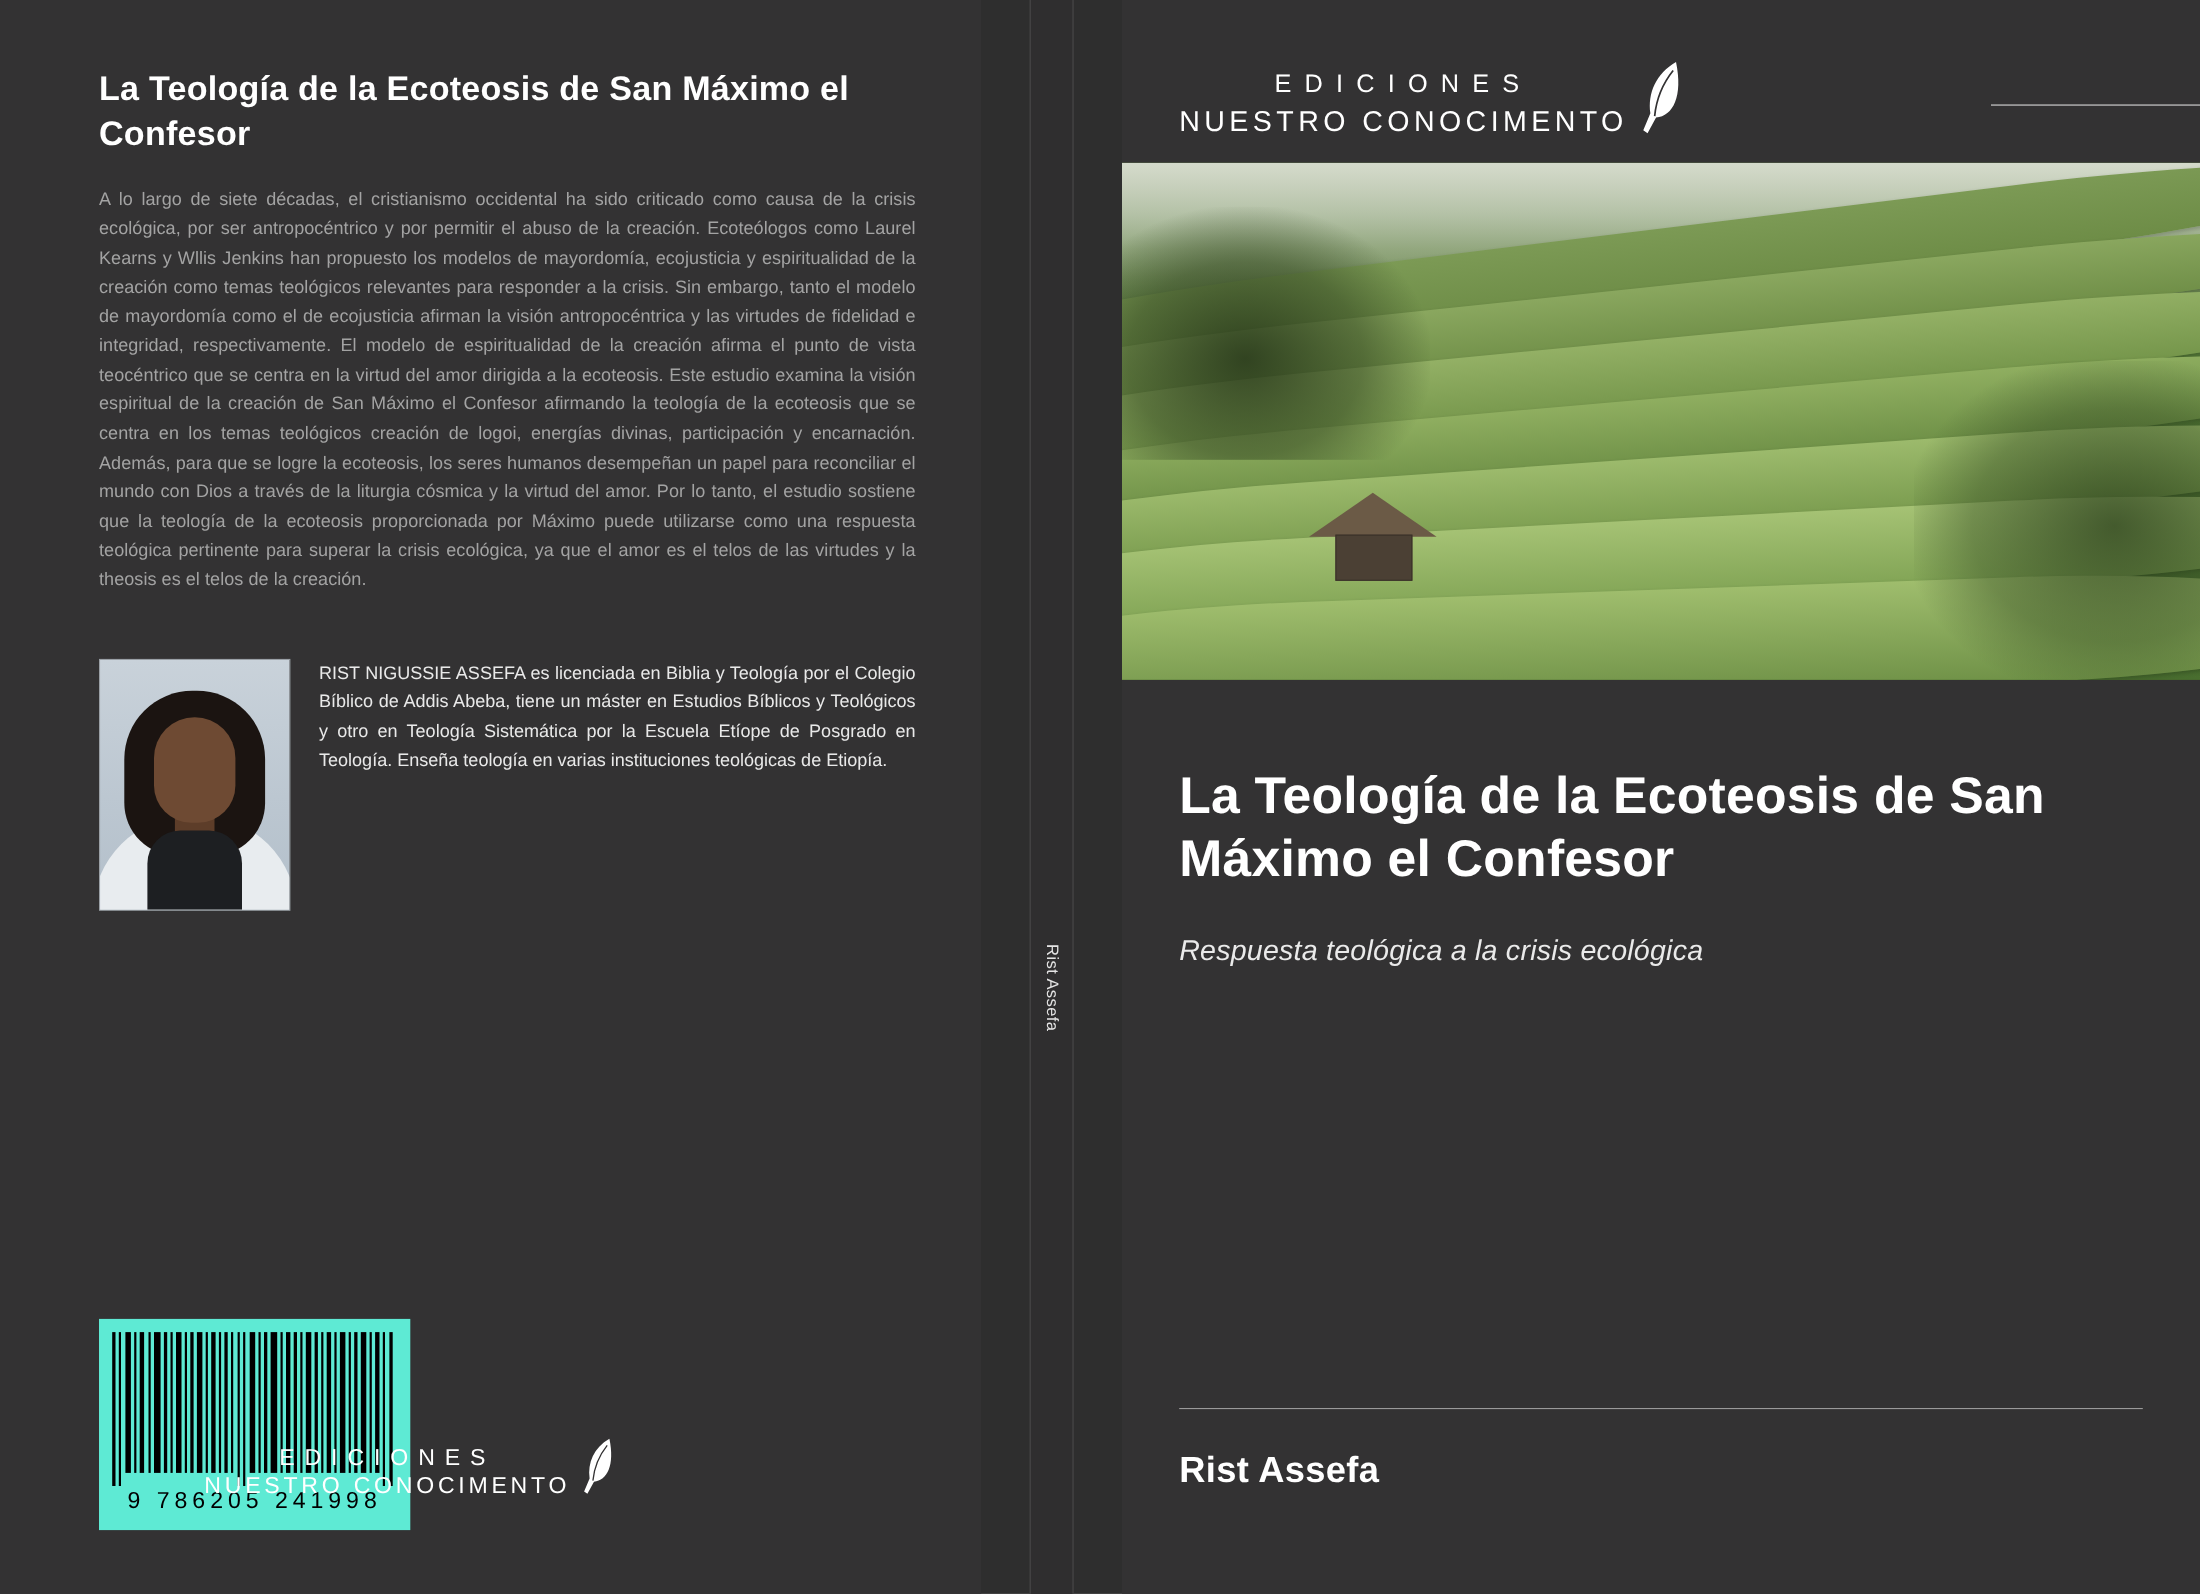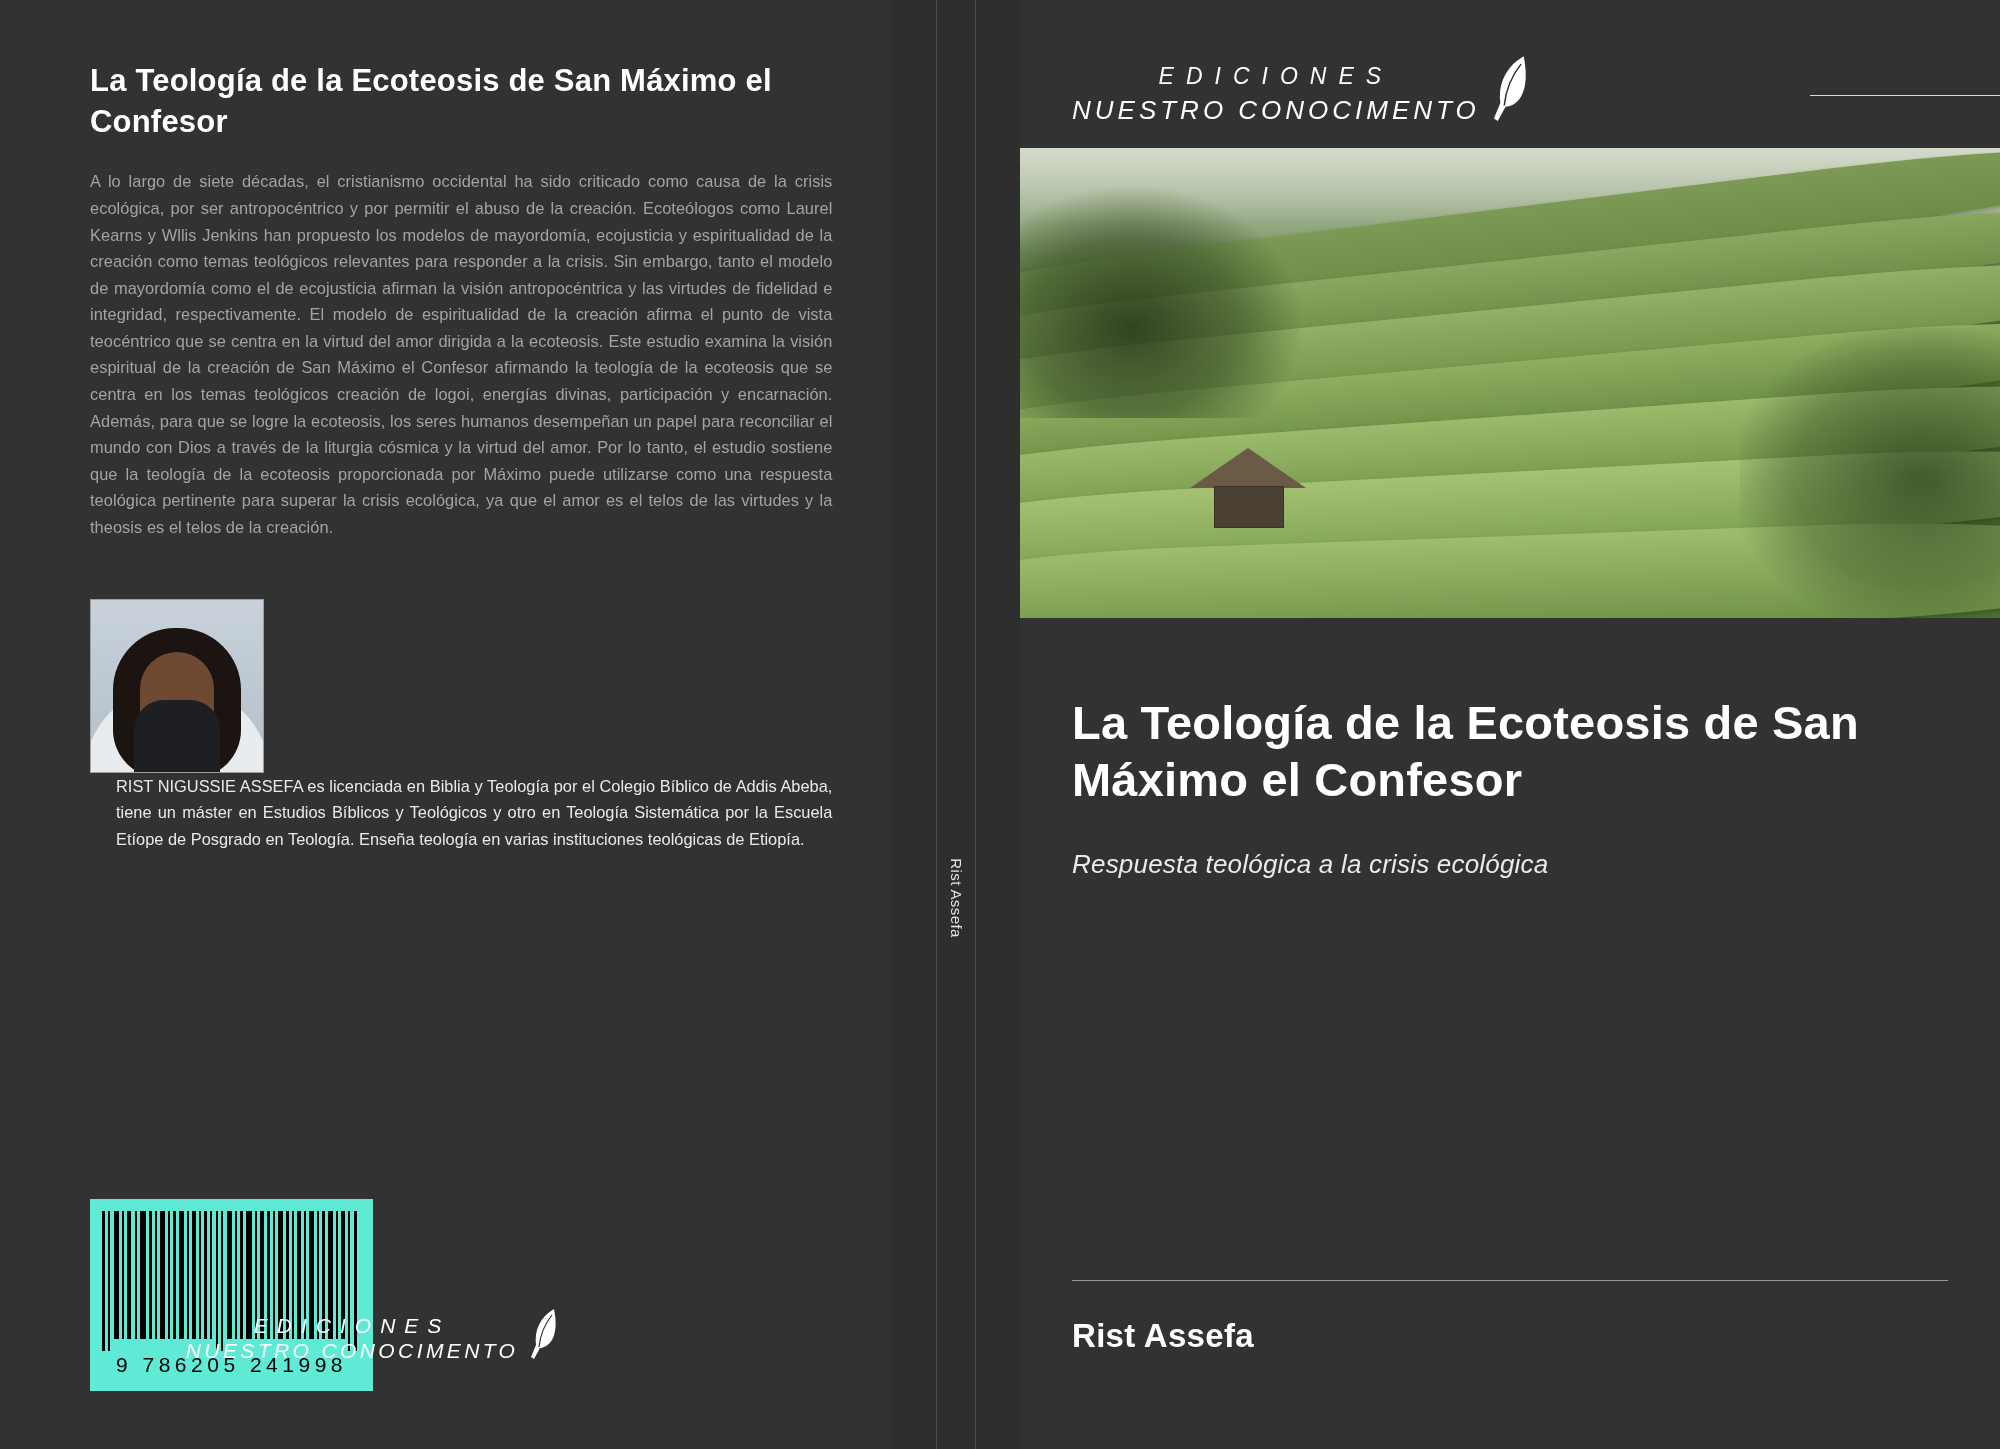--- a/index.html
+++ b/index.html
@@ -49,21 +49,20 @@
     line-height: 1.62;
     text-align: justify;
     max-width: 795px;
     letter-spacing: 0.05px;
   }
 
   .author-block {
     display: flex;
     margin-top: 58px;
     max-width: 795px;
-    flex-direction: column;
   }
 
   .author-photo {
     width: 172px;
     height: 227px;
     flex: 0 0 172px;
     border: 1px solid #9aa0a6;
     position: relative;
     overflow: hidden;
     background: linear-gradient(175deg, #cfd6dd 0%, #b9c3cd 45%, #aab6c2 100%);
@@ -152,21 +151,20 @@
     position: absolute;
     right: 330px;
     bottom: 78px;
     display: flex;
     align-items: center;
   }
   .pub-text {
     color: #ffffff;
     text-align: center;
     line-height: 1.18;
-    font-style: italic;
   }
   .pub-line1 {
     font-size: 21px;
     letter-spacing: 9px;
     font-weight: normal;
   }
   .pub-line2 {
     font-size: 21px;
     letter-spacing: 3.4px;
     font-weight: normal;

